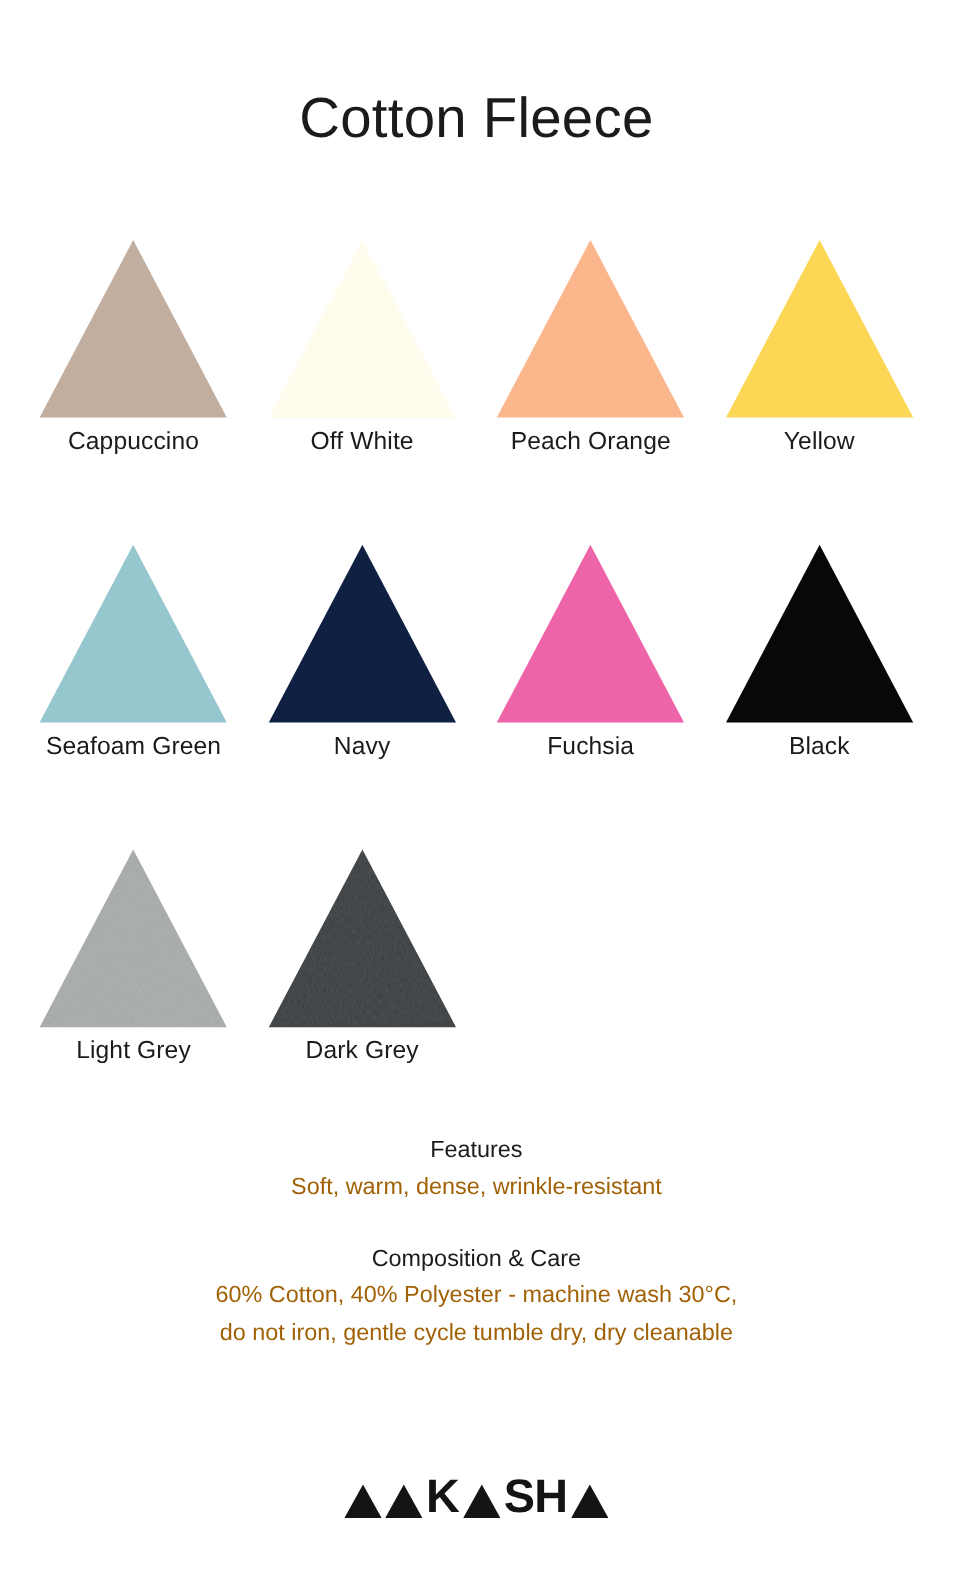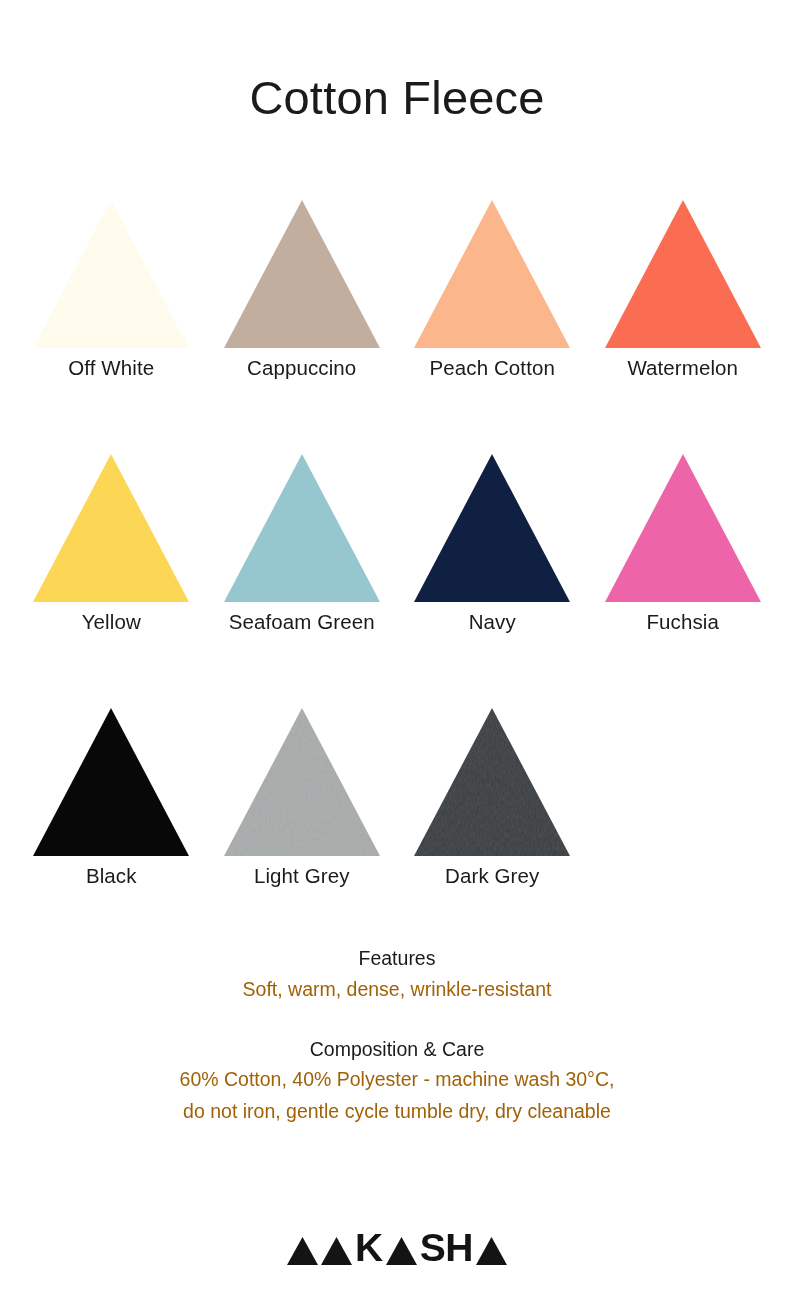--- a/index.html
+++ b/index.html
@@ -124,48 +124,40 @@
 <body>
 
 <div class="page">
 
   <h1 class="title">Cotton Fleece</h1>
 
   <div class="swatch-grid">
       <div class="swatch">
         <div class="tri-wrap">
           <svg viewBox="0 0 160 152" width="160" height="152">
+            <polygon points="80,2 158,150 2,150" fill="#C2AE9F"></polygon>
+          </svg>
+        </div>
+        <div class="swatch-label">Cappuccino</div>
+      </div>
+      <div class="swatch">
+        <div class="tri-wrap">
+          <svg viewBox="0 0 160 152" width="160" height="152">
             <polygon points="80,2 158,150 2,150" fill="#FFFCEE"></polygon>
           </svg>
         </div>
         <div class="swatch-label">Off White</div>
       </div>
       <div class="swatch">
         <div class="tri-wrap">
           <svg viewBox="0 0 160 152" width="160" height="152">
-            <polygon points="80,2 158,150 2,150" fill="#C2AE9F"></polygon>
-          </svg>
-        </div>
-        <div class="swatch-label">Cappuccino</div>
-      </div>
-      <div class="swatch">
-        <div class="tri-wrap">
-          <svg viewBox="0 0 160 152" width="160" height="152">
             <polygon points="80,2 158,150 2,150" fill="#FBB68C"></polygon>
           </svg>
         </div>
-        <div class="swatch-label">Peach Cotton</div>
-      </div>
-      <div class="swatch">
-        <div class="tri-wrap">
-          <svg viewBox="0 0 160 152" width="160" height="152">
-            <polygon points="80,2 158,150 2,150" fill="#FB6D52"></polygon>
-          </svg>
-        </div>
-        <div class="swatch-label">Watermelon</div>
+        <div class="swatch-label">Peach Orange</div>
       </div>
       <div class="swatch">
         <div class="tri-wrap">
           <svg viewBox="0 0 160 152" width="160" height="152">
             <polygon points="80,2 158,150 2,150" fill="#FCD755"></polygon>
           </svg>
         </div>
         <div class="swatch-label">Yellow</div>
       </div>
       <div class="swatch">

